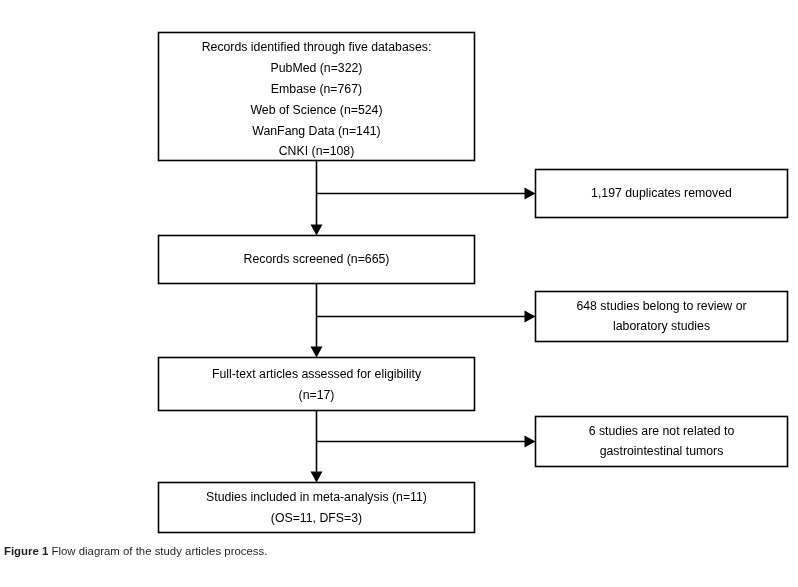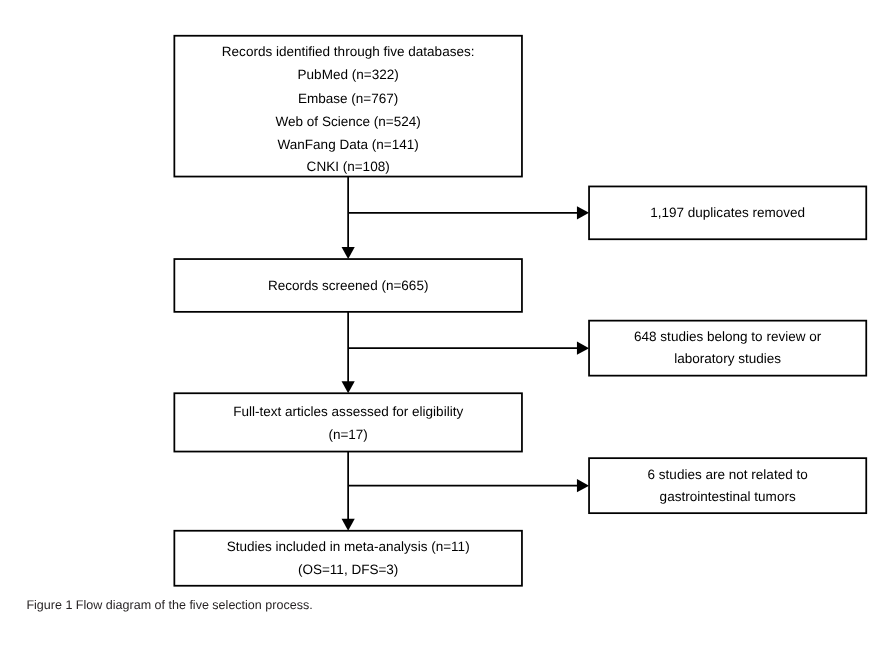--- a/index.html
+++ b/index.html
@@ -67,22 +67,21 @@
     width: 790px;
     font-family: "Liberation Sans", sans-serif;
     font-size: 11.4px;
     line-height: 17px;
     color: #231f20;
   }
   .caption .cap-line {
     white-space: nowrap;
   }
   .caption .cap-label {
-    font-weight: normal;
-    margin-left: 20px;
+    font-weight: bold;
   }
   .caption .cap-body {
     font-weight: normal;
   }
 </style>
 </head>
 <body>
 
 <div id="diagram-root">
 
@@ -151,17 +150,17 @@
       <rect class="box-rect" x="535.5" y="416.5" width="252" height="50"></rect>
       <text class="box-text" x="661.5" y="432">6 studies are not related to</text>
       <text class="box-text" x="661.5" y="452">gastrointestinal tumors</text>
     </g>
 
   </svg>
 
   <div class="caption">
     <div class="cap-line">
       <span class="cap-label">Figure 1</span>
-      <span class="cap-body">Flow diagram of the five selection process.</span>
+      <span class="cap-body">Flow diagram of the study articles process.</span>
     </div>
   </div>
 
 </div>
 
 </body></html>

